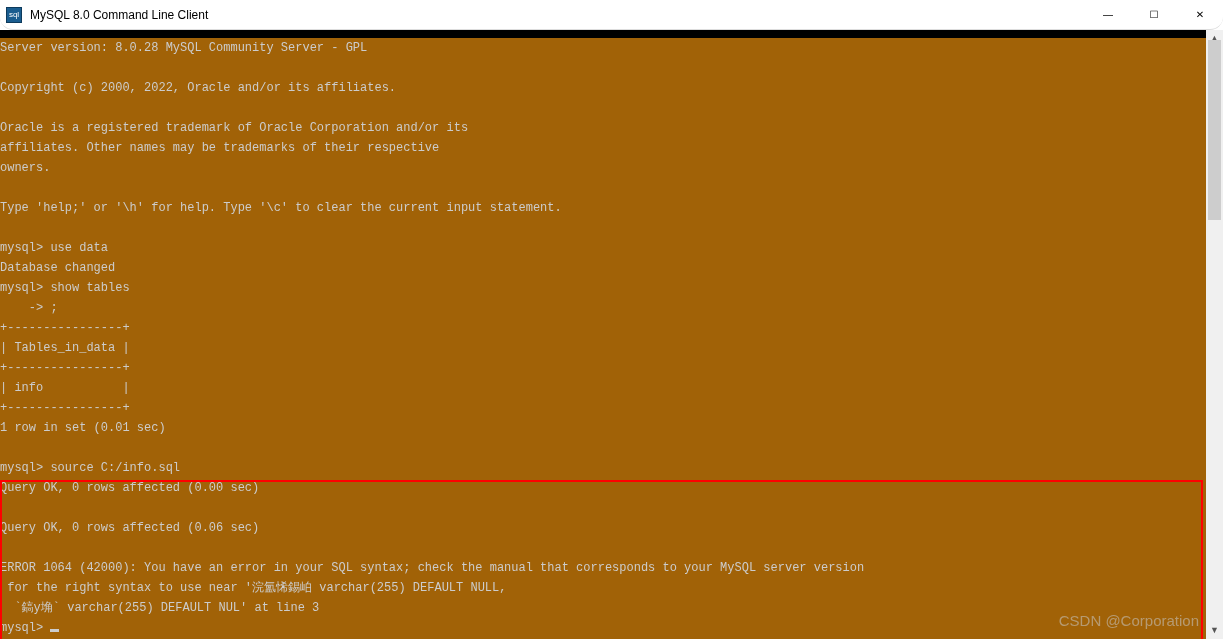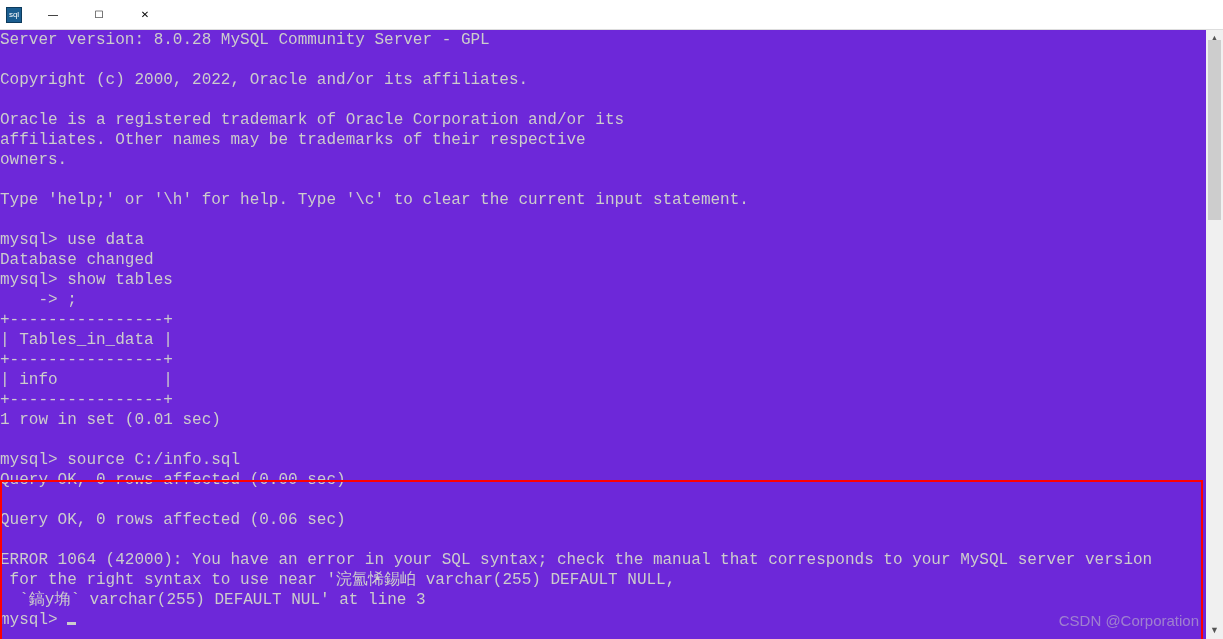--- a/index.html
+++ b/index.html
@@ -11,20 +11,21 @@
     overflow: hidden;
     position: relative;
   }
   .titlebar {
     height: 30px;
     background: #fff;
     border-bottom: 1px solid #ddd;
     display: flex;
     align-items: center;
     padding-left: 6px;
+    border-radius: 13px;
   }
   .app-icon {
     width: 16px; height: 16px;
     background: #1a5d8f;
     border: 1px solid #0d3a5c;
     margin-right: 8px;
     font-size: 8px;
     color:#fff;
     text-align:center;
     line-height:14px;
@@ -45,28 +46,29 @@
 
   .terminal-wrap {
     position: relative;
     width: 100%;
     height: 609px;
     background: #000;
     display: flex;
   }
   .terminal {
     flex: 1;
-    background: #6d28d9;
+    background: #a16207;
     color: #ccc;
     font-family: "NSimSun","Consolas","Courier New", monospace;
-    font-size: 16px;
+    font-size: 12px;
     line-height: 20px;
     white-space: pre;
     padding: 0;
     overflow: hidden;
+    margin-top: 8px;
   }
   .scrollbar {
     width: 17px;
     background: #f0f0f0;
     position: relative;
   }
   .scroll-thumb {
     position: absolute;
     top: 10px;
     left: 2px;
@@ -110,20 +112,21 @@
     background:#ccc;
     vertical-align: baseline;
     margin-bottom:-1px;
   }
 </style>
 </head>
 <body>
 
 <div class="titlebar">
   <div class="app-icon">sql</div>
+  <div class="title-text">MySQL 8.0 Command Line Client</div>
   <div class="win-controls">
     <div class="win-btn">—</div>
     <div class="win-btn">☐</div>
     <div class="win-btn close">✕</div>
   </div>
 </div>
 
 <div class="terminal-wrap">
   <pre class="terminal" id="terminal">Server version: 8.0.28 MySQL Community Server - GPL
 

